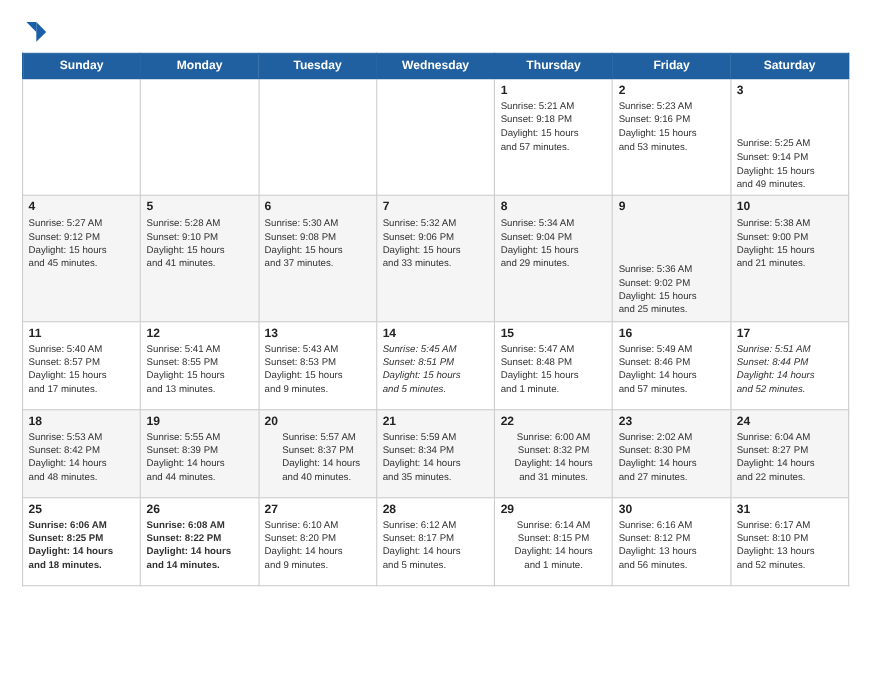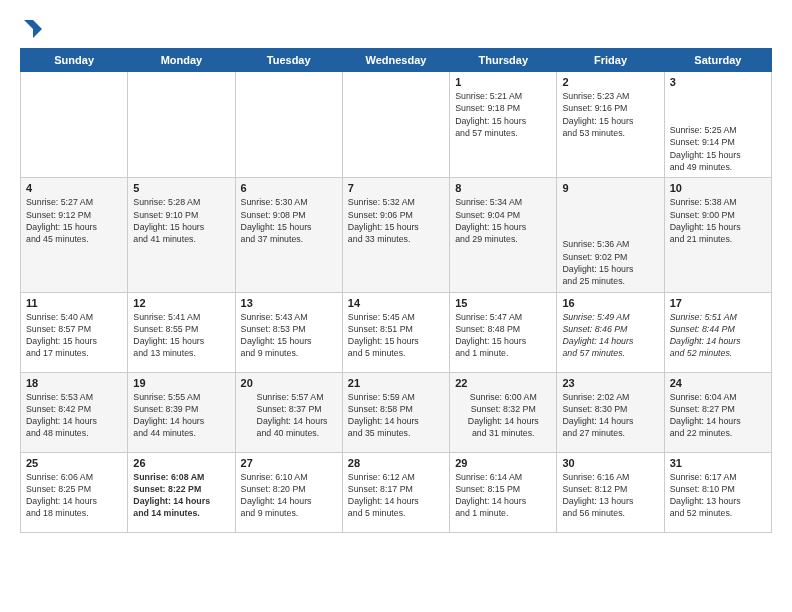--- a/index.html
+++ b/index.html
@@ -229,35 +229,35 @@
           </td>
           <td>
             <div class="day-number">13</div>
             <div class="day-detail" style="white-space: pre-line;">Sunrise: 5:43 AM
 Sunset: 8:53 PM
 Daylight: 15 hours
 and 9 minutes.</div>
           </td>
           <td>
             <div class="day-number">14</div>
-            <div class="day-detail" style="white-space: pre-line;">Sunrise: 5:45 AM
+            <div class="day-detail" style="white-space: pre-line; font-style: italic;">Sunrise: 5:45 AM
 Sunset: 8:51 PM
 Daylight: 15 hours
 and 5 minutes.</div>
           </td>
           <td>
             <div class="day-number">15</div>
             <div class="day-detail" style="white-space: pre-line;">Sunrise: 5:47 AM
 Sunset: 8:48 PM
 Daylight: 15 hours
 and 1 minute.</div>
           </td>
           <td>
             <div class="day-number">16</div>
-            <div class="day-detail" style="white-space: pre-line; font-style: italic;">Sunrise: 5:49 AM
+            <div class="day-detail" style="white-space: pre-line;">Sunrise: 5:49 AM
 Sunset: 8:46 PM
 Daylight: 14 hours
 and 57 minutes.</div>
           </td>
           <td>
             <div class="day-number">17</div>
             <div class="day-detail" style="white-space: pre-line; font-style: italic;">Sunrise: 5:51 AM
 Sunset: 8:44 PM
 Daylight: 14 hours
 and 52 minutes.</div>
@@ -281,21 +281,21 @@
           <td class="alt-row">
             <div class="day-number">20</div>
             <div class="day-detail" style="white-space: pre-line; margin-left: 16px;">Sunrise: 5:57 AM
 Sunset: 8:37 PM
 Daylight: 14 hours
 and 40 minutes.</div>
           </td>
           <td class="alt-row">
             <div class="day-number">21</div>
             <div class="day-detail" style="white-space: pre-line;">Sunrise: 5:59 AM
-Sunset: 8:58 PM
+Sunset: 8:34 PM
 Daylight: 14 hours
 and 35 minutes.</div>
           </td>
           <td class="alt-row">
             <div class="day-number">22</div>
             <div class="day-detail" style="white-space: pre-line; text-align: center;">Sunrise: 6:00 AM
 Sunset: 8:32 PM
 Daylight: 14 hours
 and 31 minutes.</div>
           </td>
@@ -310,21 +310,21 @@
             <div class="day-number">24</div>
             <div class="day-detail" style="white-space: pre-line;">Sunrise: 6:04 AM
 Sunset: 8:27 PM
 Daylight: 14 hours
 and 22 minutes.</div>
           </td>
         </tr>
         <tr>
           <td>
             <div class="day-number">25</div>
-            <div class="day-detail" style="white-space: pre-line;">Sunrise: 6:06 AM
+            <div class="day-detail" style="white-space: pre-line; font-weight: bold;">Sunrise: 6:06 AM
 Sunset: 8:25 PM
 Daylight: 14 hours
 and 18 minutes.</div>
           </td>
           <td>
             <div class="day-number">26</div>
             <div class="day-detail" style="white-space: pre-line; font-weight: bold;">Sunrise: 6:08 AM
 Sunset: 8:22 PM
 Daylight: 14 hours
 and 14 minutes.</div>
@@ -338,21 +338,21 @@
           </td>
           <td>
             <div class="day-number">28</div>
             <div class="day-detail" style="white-space: pre-line;">Sunrise: 6:12 AM
 Sunset: 8:17 PM
 Daylight: 14 hours
 and 5 minutes.</div>
           </td>
           <td>
             <div class="day-number">29</div>
-            <div class="day-detail" style="white-space: pre-line;">Sunrise: 6:14 AM
+            <div class="day-detail" style="white-space: pre-line; text-align: center;">Sunrise: 6:14 AM
 Sunset: 8:15 PM
 Daylight: 14 hours
 and 1 minute.</div>
           </td>
           <td>
             <div class="day-number">30</div>
             <div class="day-detail" style="white-space: pre-line;">Sunrise: 6:16 AM
 Sunset: 8:12 PM
 Daylight: 13 hours
 and 56 minutes.</div>

